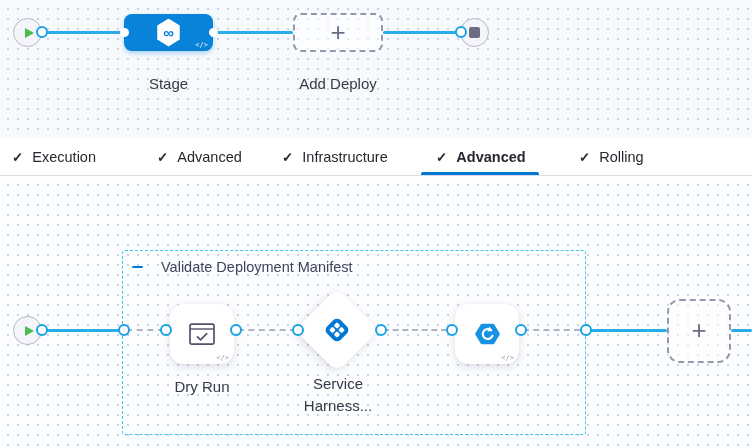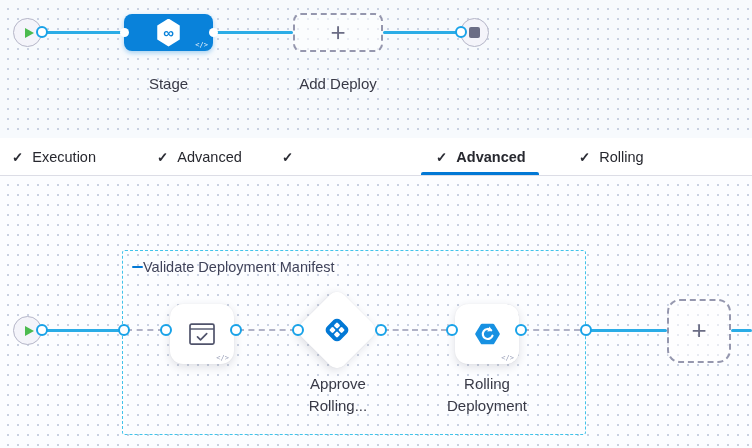--- a/index.html
+++ b/index.html
@@ -46,21 +46,21 @@
 
   .step-card{position:absolute;background:#fff;border-radius:13px;z-index:3;
     box-shadow:0 3px 8px rgba(40,41,61,.14),0 0 1px rgba(40,41,61,.1);
     display:flex;align-items:center;justify-content:center;}
   .diamond-card{position:absolute;left:307px;top:124px;width:60px;height:60px;background:#fff;border-radius:10px;
     transform:rotate(45deg);z-index:3;box-shadow:0 3px 8px rgba(40,41,61,.14),0 0 1px rgba(40,41,61,.1);}
   .diamond-icon{position:absolute;left:320px;top:137px;z-index:4;}
 
   .group-box{position:absolute;left:122px;top:74px;width:464px;height:185px;box-sizing:border-box;
     border:1.5px dashed #41c3ea;border-radius:3px;z-index:0;}
-  .group-label{position:absolute;left:132px;top:83px;display:flex;align-items:center;gap:0;
+  .group-label{position:absolute;left:132px;top:83px;display:flex;align-items:center;gap:18px;
     font-size:14.5px;color:#40435a;z-index:2;}
   .collapse-dash{width:11px;height:2.5px;background:#0278d5;border-radius:1px;flex:none;}
 
   
   .tab{position:absolute;top:0;height:37px;display:flex;align-items:center;gap:9px;
     font-size:14.5px;color:#27282f;cursor:default;}
   .tab .check{font-size:13.5px;font-weight:700;color:#2c2d35;}
   .tab.active{font-weight:700;}
   .tab-underline{position:absolute;left:421px;bottom:0;width:118px;height:3px;background:#0278d5;
     border-radius:2px 2px 0 0;z-index:2;}
@@ -104,20 +104,21 @@
   <div class="tab" style="left:12px;">
     <span class="check">✓</span>
     <span>Execution</span>
   </div>
   <div class="tab" style="left:157px;">
     <span class="check">✓</span>
     <span>Advanced</span>
   </div>
   <div class="tab" style="left:282px;">
     <span class="check">✓</span>
+    <span>Infrastructure</span>
   </div>
   <div class="tab active" style="left:436px;">
     <span class="check">✓</span>
     <span>Advanced</span>
   </div>
   <div class="tab" style="left:579px;">
     <span class="check">✓</span>
     <span>Rolling</span>
   </div>
   <div class="tab-underline"></div>
@@ -143,52 +144,52 @@
 
   <div class="step-card" style="left:170px;top:128px;width:64px;height:60px;">
     <svg width="26" height="23" viewBox="0 0 26 23">
       <rect x="1" y="1.2" width="24" height="20" rx="1.6" fill="none" stroke="#50536b" stroke-width="1.7"></rect>
       <line x1="1" y1="6" x2="25" y2="6" stroke="#50536b" stroke-width="1.4"></line>
       <path d="M8.5 13.8 l3 3 l6.2 -6.2" fill="none" stroke="#50536b" stroke-width="1.7" stroke-linecap="round" stroke-linejoin="round"></path>
     </svg>
     <span class="code-tag on-white">&lt;/&gt;</span>
   </div>
   <div class="ring" style="left:230px;top:148px;"></div>
+  <div class="node-label" style="left:161px;top:200px;width:82px;">Dry Run</div>
 
   <div class="dashline" style="left:238px;top:153px;width:58px;"></div>
   <div class="ring" style="left:292px;top:148px;"></div>
 
   <div class="diamond-card"></div>
   <div class="diamond-icon">
     <svg width="34" height="34" viewBox="0 0 34 34">
       <g transform="rotate(45 17 17)">
         <rect x="7.5" y="7.5" width="19" height="19" rx="5" fill="#0278d5"></rect>
         <rect x="11.4" y="11.4" width="4.8" height="4.8" rx="1.2" fill="#fff"></rect>
         <rect x="17.8" y="11.4" width="4.8" height="4.8" rx="1.2" fill="#fff"></rect>
         <rect x="11.4" y="17.8" width="4.8" height="4.8" rx="1.2" fill="#fff"></rect>
         <rect x="17.8" y="17.8" width="4.8" height="4.8" rx="1.2" fill="#fff"></rect>
       </g>
     </svg>
   </div>
   <div class="ring" style="left:375px;top:148px;"></div>
-  <div class="node-label" style="left:299px;top:197px;width:78px;">Approve Rolling...</div>
+  <div class="node-label" style="left:299px;top:197px;width:78px;">Service Harness...</div>
 
   <div class="dashline" style="left:383px;top:153px;width:64px;"></div>
   <div class="ring" style="left:446px;top:148px;"></div>
 
   <div class="step-card" style="left:455px;top:128px;width:64px;height:60px;">
     <svg width="27" height="26" viewBox="0 0 27 26">
       <path d="M8 4 h11 l5.5 9 l-5.5 9 h-11 l-5.5 -9 z" fill="#1791e2" stroke="#1791e2" stroke-width="2.6" stroke-linejoin="round"></path>
       <path d="M17.2 9.3 a5 5 0 1 0 1.3 5.4" fill="none" stroke="#fff" stroke-width="2.2" stroke-linecap="round"></path>
       <path d="M15.6 5.6 l2.4 4.4 l-4.8 .5 z" fill="#fff"></path>
     </svg>
     <span class="code-tag on-white">&lt;/&gt;</span>
   </div>
   <div class="ring" style="left:515px;top:148px;"></div>
-  <div class="node-label" style="left:437px;top:197px;width:100px;">Rolling Deployment</div>
 
   <div class="dashline" style="left:523px;top:153px;width:57px;"></div>
   <div class="ring" style="left:580px;top:148px;"></div>
   <div class="hline" style="left:586px;top:153px;width:81px;"></div>
 
   <div class="dashed-box" style="left:667px;top:123px;width:64px;height:64px;border-radius:13px;">
     <span class="plus">+</span>
   </div>
   <div class="hline" style="left:731px;top:153px;width:21px;"></div>
 </div>

